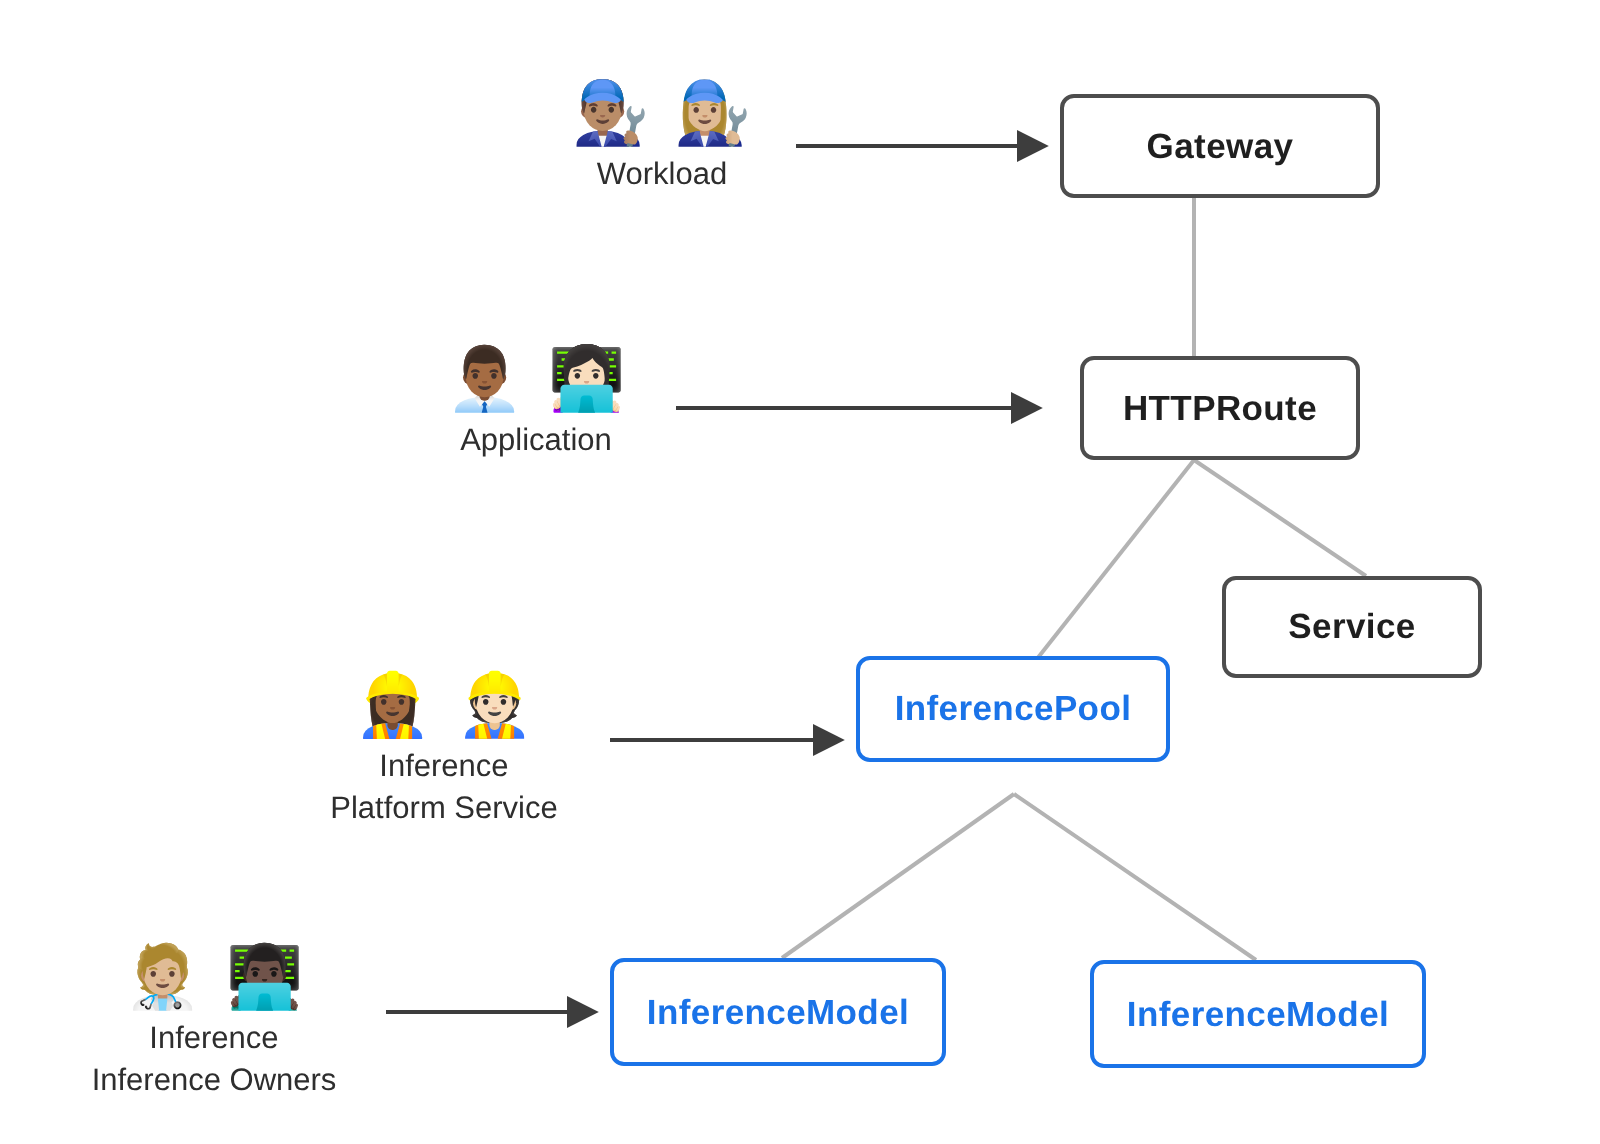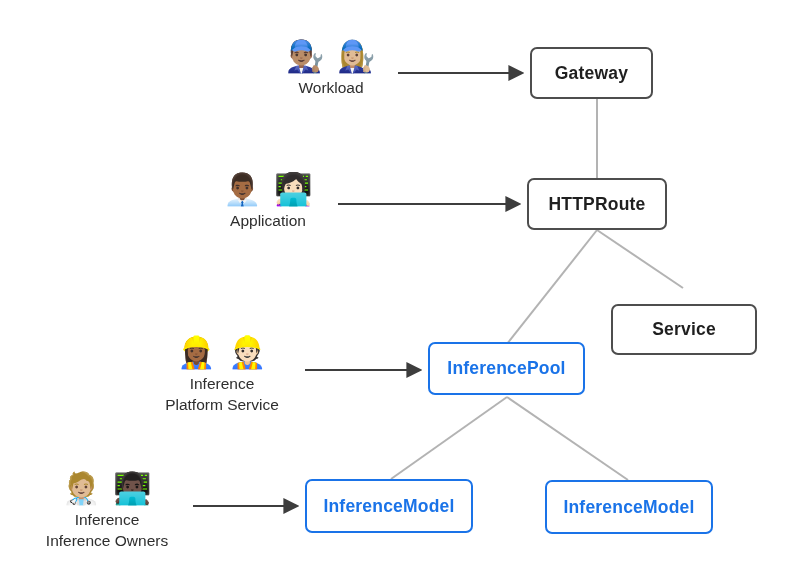--- a/index.html
+++ b/index.html
@@ -35,24 +35,24 @@
   }
   .node.standard {
     border: 2.5px solid #4d4d4d;
     color: #1f1f1f;
   }
   .node.inference {
     border: 2px solid #1a73e8;
     color: #1a73e8;
   }
 
-  #node-gateway            { left: 530px; top: 47px;  width: 123px; height: 52px; }
-  #node-httproute          { left: 527px; top: 178px; width: 140px; height: 52px; }
-  #node-service            { left: 611px; top: 304px; width: 146px; height: 51px; }
-  #node-inferencepool      { left: 428px; top: 342px; width: 157px; height: 53px; }
+  #node-gateway            { left: 530px; top: 47px;  width: 160px; height: 52px; }
+  #node-httproute          { left: 540px; top: 178px; width: 140px; height: 52px; }
+  #node-service            { left: 611px; top: 288px; width: 130px; height: 51px; }
+  #node-inferencepool      { left: 428px; top: 328px; width: 157px; height: 53px; }
   #node-inferencemodel-l   { left: 305px; top: 479px; width: 168px; height: 54px; }
   #node-inferencemodel-r   { left: 545px; top: 480px; width: 168px; height: 54px; }
 
   .persona {
     position: absolute;
     text-align: center;
     color: #2e2e2e;
   }
   .persona .emoji-row {
     font-size: 31px;

